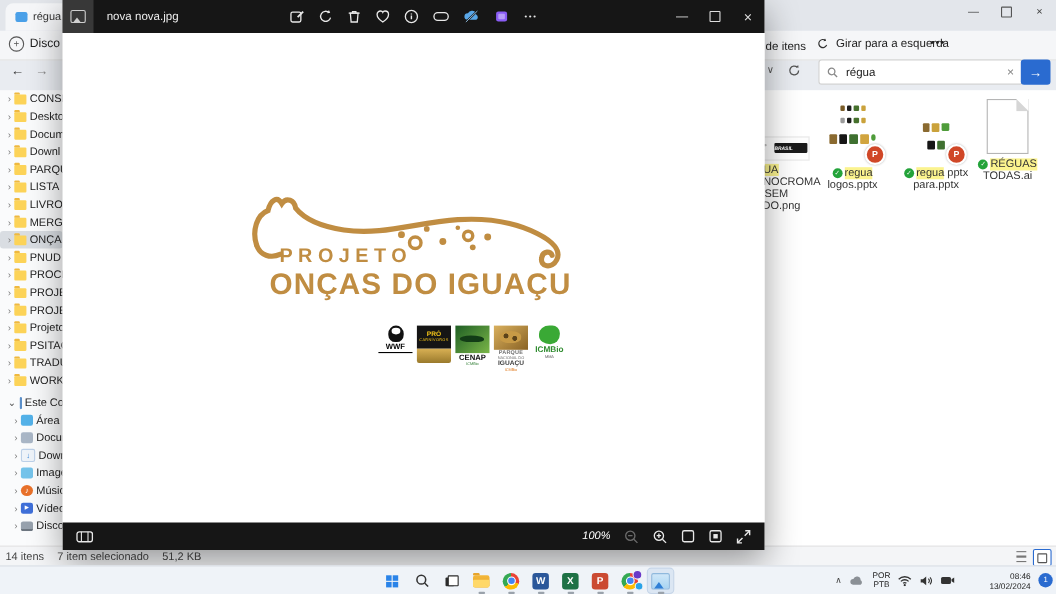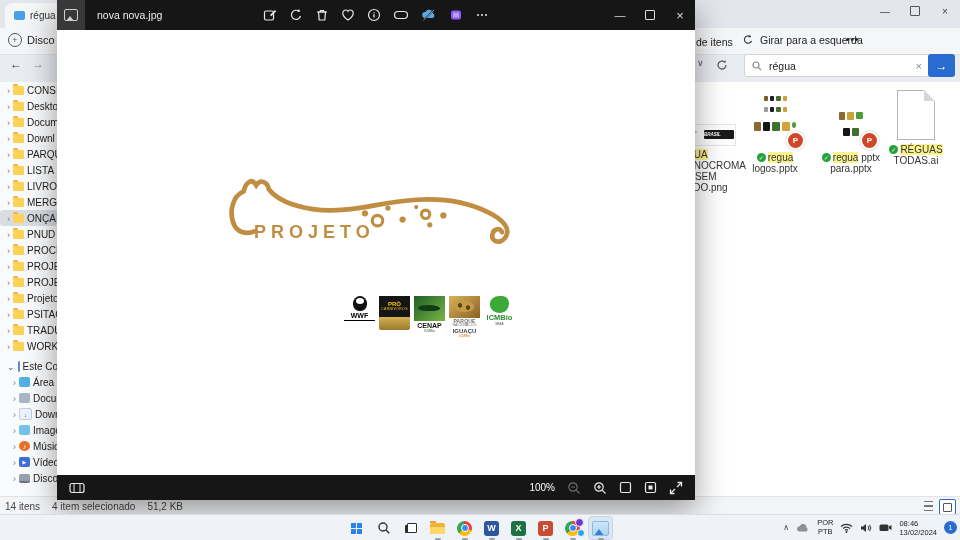--- a/index.html
+++ b/index.html
@@ -102,21 +102,21 @@
   .ph-title{margin-left:12px;font-size:10.5px;color:#ececec;}
   .ph-tools{position:absolute;left:206px;top:0;height:30px;display:flex;align-items:center;gap:12px;}
   .ph-tools svg{display:block;}
   .ph-winctrl{position:absolute;right:0;top:0;height:30px;display:flex;}
   .ph-winctrl span{width:30px;display:grid;place-items:center;color:#ddd;font-size:11px;}
   .wc-box-dark{width:8px;height:8px;border:1px solid #ddd;border-radius:1px;}
   .ph-canvas{position:absolute;top:30px;left:0;right:0;bottom:25px;background:#fff;overflow:hidden;}
   .ph-bottombar{position:absolute;bottom:0;left:0;right:0;height:25px;background:#161616;
     display:flex;align-items:center;padding:0 12px;}
   .ph-zoomgrp{margin-left:auto;display:flex;align-items:center;gap:12px;}
-  .ph-zoomlabel{color:#fff;font-size:10px;}
+  .ph-zoomlabel{color:#fff;font-size:10px;font-style:italic;}
   .dim{opacity:.4;}
   
   .t-projeto{position:absolute;left:197px;top:192px;font-size:18px;font-weight:bold;
     letter-spacing:5px;color:#c08d42;}
   .t-oncas{position:absolute;left:188px;top:213px;font-size:27px;font-weight:bold;
     letter-spacing:1px;color:#c08d42;white-space:nowrap;}
   .partners{position:absolute;left:287px;top:266px;display:flex;gap:4px;align-items:flex-start;}
   .pl{width:31px;text-align:center;line-height:1;}
   .pl-wwf-blob{width:14px;height:15px;margin:0 auto 1px;background:#111;
     border-radius:50% 50% 45% 45%;position:relative;}
@@ -179,21 +179,21 @@
     background:#6a39c9;border:1px solid #eff3f8;}
   .badge-b{position:absolute;bottom:2px;right:-1px;width:6px;height:6px;border-radius:50%;
     background:#2aa3e8;border:1px solid #eff3f8;}
   .tb-photos-ic{width:15px;height:13px;border-radius:2px;background:linear-gradient(#cfe7f8,#a8d4f2);
     position:relative;overflow:hidden;border:1px solid #8fb9dd;}
   .tb-photos-ic::after{content:"";position:absolute;bottom:-1px;left:1px;width:0;height:0;
     border-style:solid;border-width:0 5px 7px 5px;border-color:transparent transparent #2f7fd6 transparent;}
   .tb-tray{position:absolute;right:3px;top:0;height:25px;display:flex;align-items:center;gap:7px;color:#333;}
   .tray-chev{font-size:8px;color:#444;}
   .tray-lang{font-size:7.5px;line-height:1.15;text-align:center;color:#222;}
-  .tray-clock{font-size:7.5px;line-height:1.2;text-align:left;color:#222;}
+  .tray-clock{font-size:7.5px;line-height:1.2;text-align:right;color:#222;margin-left:24px;}
   .tray-badge{width:13px;height:13px;border-radius:50%;background:#2a6bd0;color:#fff;
     font-size:7px;display:grid;place-items:center;}
 </style>
 </head>
 <body>
 
 <div id="screen">
 
   <div class="explorer">
     <div class="ex-tabbar">
@@ -466,21 +466,21 @@
         <div class="thumb-ai"></div>
         <div>
           <span class="chk">✓</span><span class="hl">RÉGUAS</span>
         </div>
         <div>TODAS.ai</div>
       </div>
     </div>
 
     <div class="ex-status">
       <span>14 itens</span>
-      <span>4 item selecionado</span>
+      <span>7 item selecionado</span>
       <span>51,2 KB</span>
       <span class="view-toggles">
         <span class="vt vt-list">
             <span></span>
             <span></span>
             <span></span>
           </span>
         <span class="vt vt-thumb">
             <i></i>
           </span>
@@ -555,20 +555,21 @@
           <circle cx="187" cy="45" r="2"></circle>
           <circle cx="200" cy="62" r="2.5"></circle>
           <circle cx="213" cy="53" r="3"></circle>
         </g>
         <g fill="none" stroke="#c08d42" stroke-width="3">
           <circle cx="150" cy="58" r="5"></circle>
           <circle cx="196" cy="52" r="4"></circle>
         </g>
       </svg>
       <div class="t-projeto">PROJETO</div>
+      <div class="t-oncas">ONÇAS DO IGUAÇU</div>
 
       <div class="partners">
         <div class="pl">
           <div class="pl-wwf-blob"></div>
           <div class="pl-wwf-txt">WWF</div>
         </div>
         <div class="pl">
           <div class="pl-pro-top">
             <b>PRÓ</b>
             <span>CARNÍVOROS</span>

